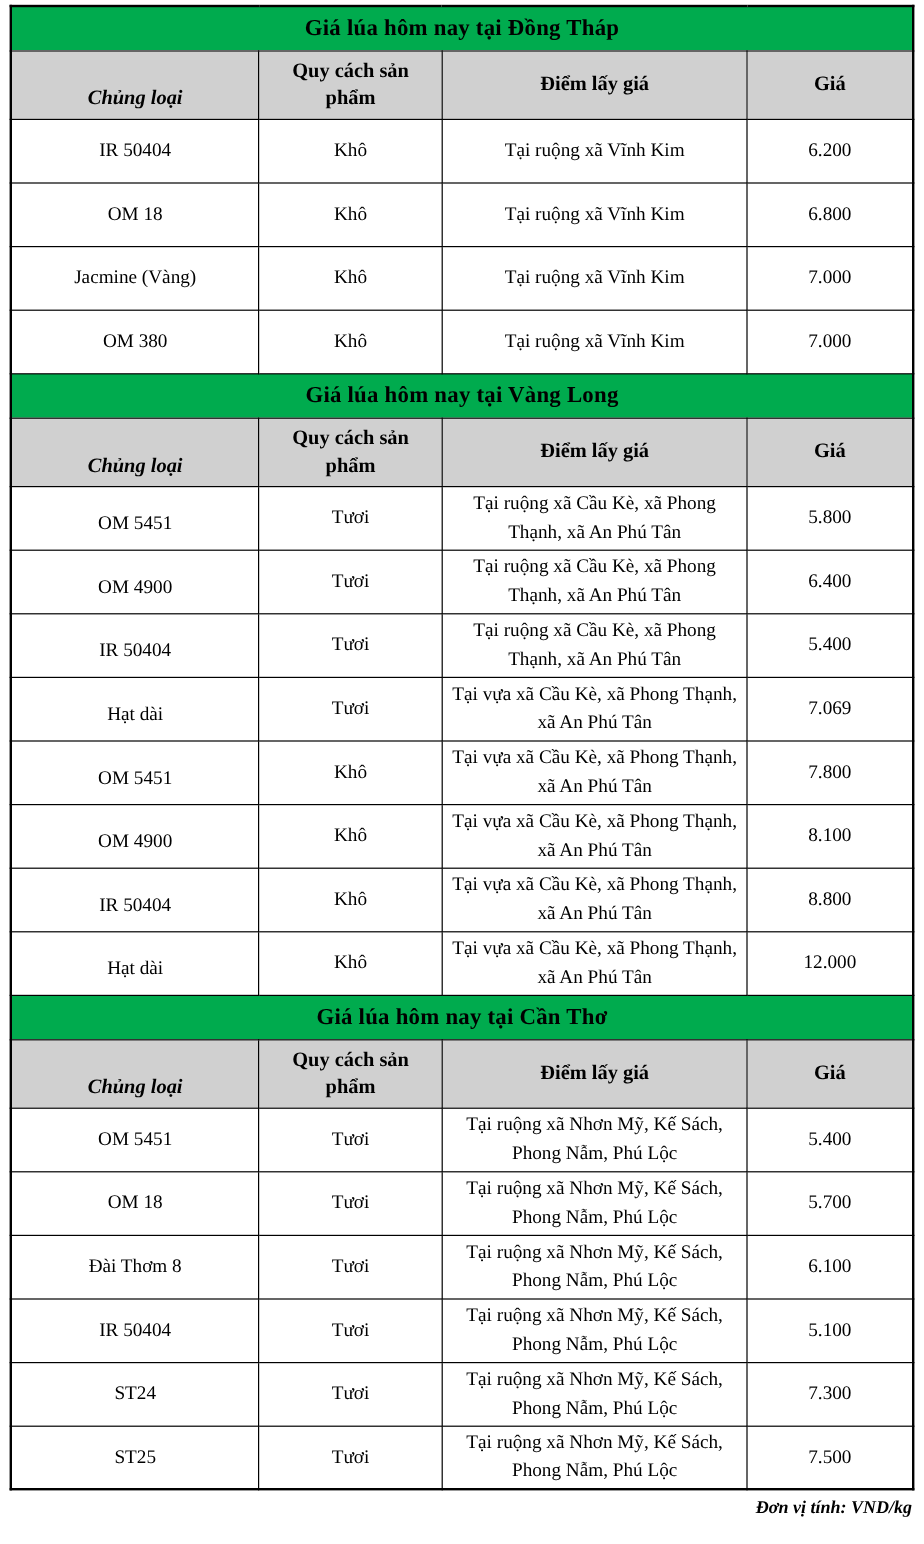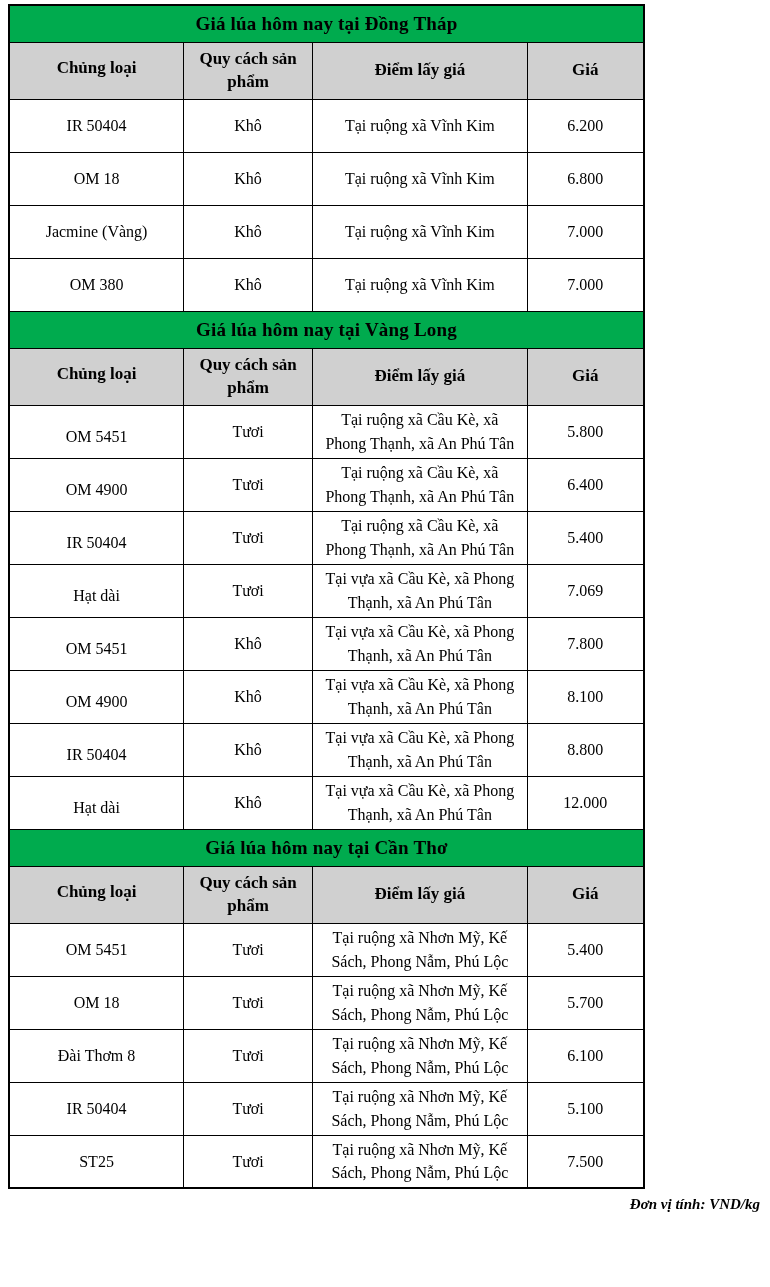--- a/index.html
+++ b/index.html
@@ -15,21 +15,21 @@
     padding: 0;
     background: var(--bg);
     color: var(--text);
     font-family: "Liberation Serif", "DejaVu Serif", serif;
   }
   .wrap {
     width: 770px;
     padding: 4px 8px 2px 8px;
   }
   table.price-table {
-    width: 637px;
+    width: 754px;
     border-collapse: collapse;
     border: 2px solid var(--border);
     table-layout: fixed;
   }
   col.c-variety  { width: 27.5%; }
   col.c-spec     { width: 20.3%; }
   col.c-location { width: 33.8%; }
   col.c-price    { width: 18.4%; }
   td {
     border: 1px solid var(--border);
@@ -49,21 +49,22 @@
   }
   tr.head-row td {
     background: var(--gray);
     font-weight: bold;
     font-size: 17px;
     height: 57px;
     line-height: 1.3;
   }
   tr.head-row td.head-variety {
     vertical-align: bottom;
-    padding-bottom: 19px;
+    padding-bottom: 5px;
+    font-style: italic;
   }
   tr.data-row td { height: 53px; }
   tbody.sec-1 tr.data-row td.cell-variety {
     vertical-align: bottom;
     padding-bottom: 9px;
   }
   .footer {
     width: 754px;
     text-align: right;
     font-weight: bold;
@@ -206,20 +207,26 @@
           <td class="cell-location">Tại ruộng xã Nhơn Mỹ, Kế Sách, Phong Nẫm, Phú Lộc</td>
           <td class="cell-price">6.100</td>
         </tr>
         <tr class="data-row">
           <td class="cell-variety">IR 50404</td>
           <td class="cell-spec">Tươi</td>
           <td class="cell-location">Tại ruộng xã Nhơn Mỹ, Kế Sách, Phong Nẫm, Phú Lộc</td>
           <td class="cell-price">5.100</td>
         </tr>
         <tr class="data-row">
+          <td class="cell-variety">ST24</td>
+          <td class="cell-spec">Tươi</td>
+          <td class="cell-location">Tại ruộng xã Nhơn Mỹ, Kế Sách, Phong Nẫm, Phú Lộc</td>
+          <td class="cell-price">7.300</td>
+        </tr>
+        <tr class="data-row">
           <td class="cell-variety">ST25</td>
           <td class="cell-spec">Tươi</td>
           <td class="cell-location">Tại ruộng xã Nhơn Mỹ, Kế Sách, Phong Nẫm, Phú Lộc</td>
           <td class="cell-price">7.500</td>
         </tr>
       </tbody>
     </table>
   <div class="footer">Đơn vị tính: VND/kg</div>
 </div>
 

